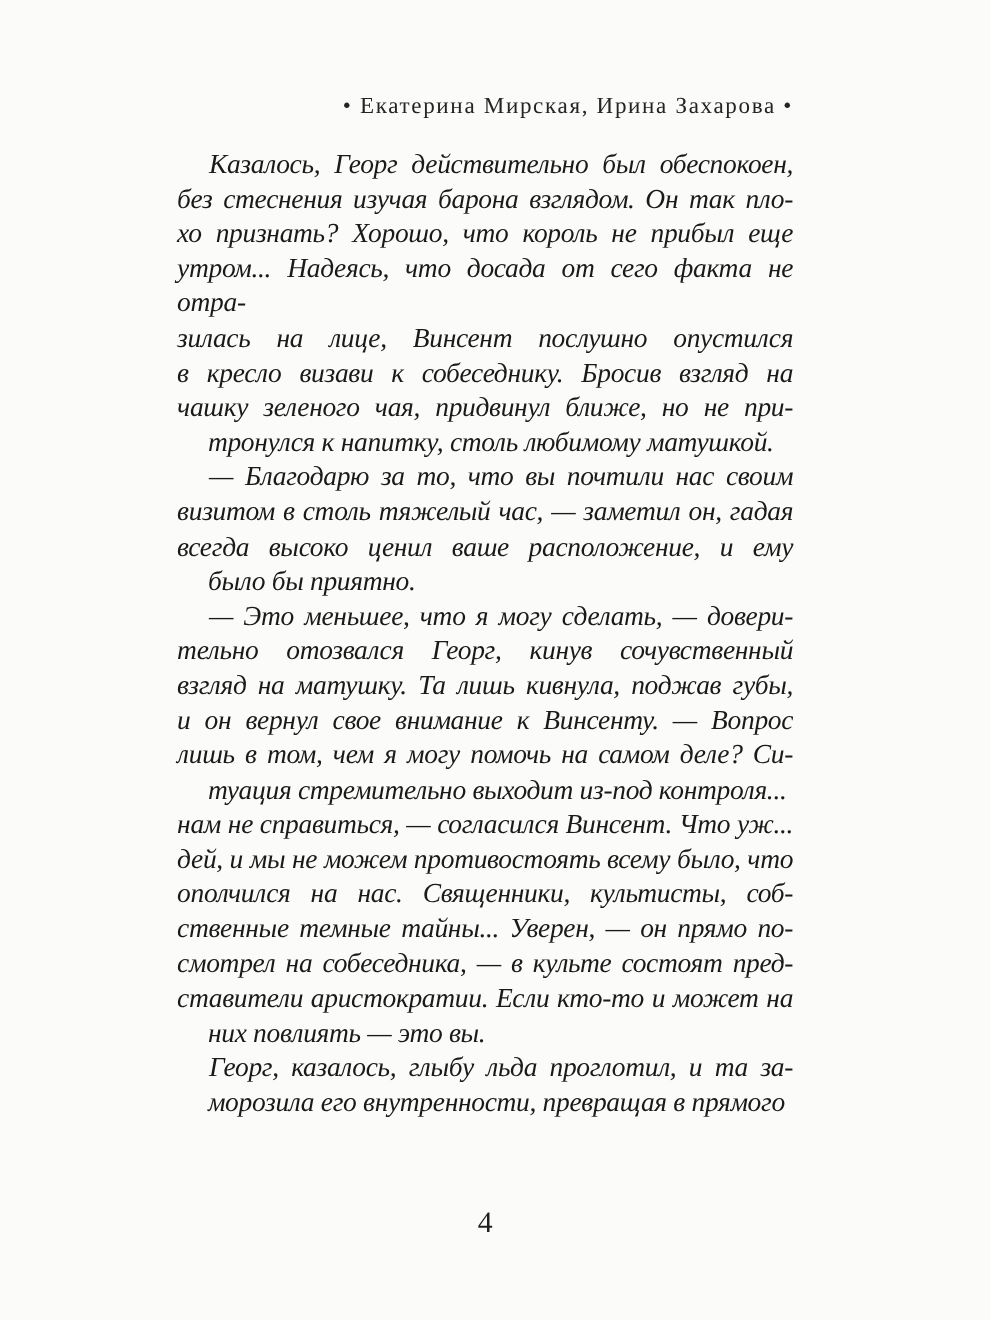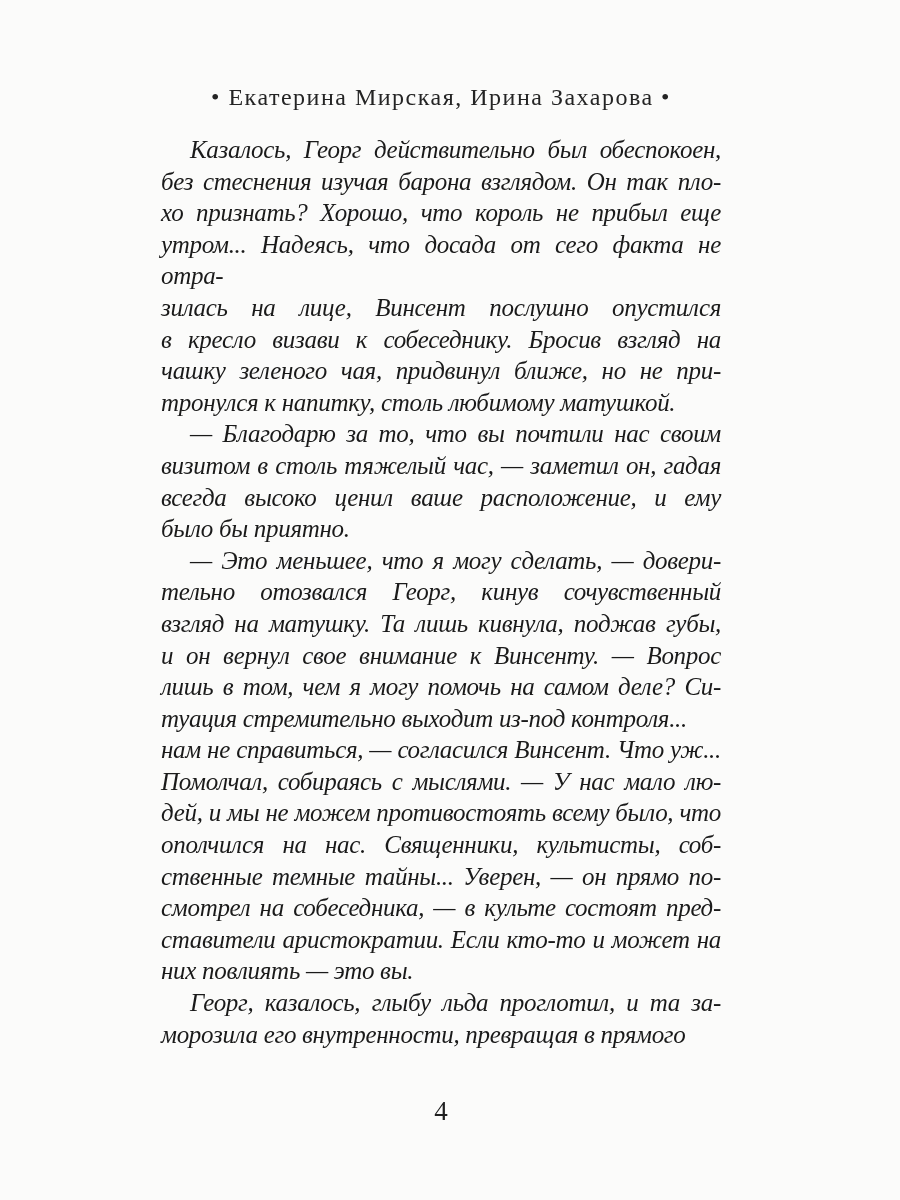--- a/index.html
+++ b/index.html
@@ -14,22 +14,22 @@
     background: #fbfbfa;
     font-family: "Liberation Serif", "DejaVu Serif", serif;
     color: #1a1a1a;
     overflow: hidden;
   }
   .running-header {
     position: absolute;
     top: 84px;
     left: 161px;
     width: 560px;
-    text-align: center;
-    font-size: 24px;
+    text-align: right;
+    font-size: 21px;
     letter-spacing: 1.5px;
     color: #242424;
     white-space: nowrap;
   }
   .body-text {
     position: absolute;
     top: 134px;
     left: 161px;
     width: 560px;
     font-size: 25px;
@@ -39,20 +39,21 @@
   }
   .paragraph {
     margin: 0;
   }
   .line {
     text-align: justify;
     text-align-last: justify;
   }
   .line.last {
     text-align-last: left;
+    margin-left: 28px;
   }
   .line.first {
     padding-left: 29px;
   }
   .page-number {
     position: absolute;
     top: 1096px;
     left: 161px;
     width: 560px;
     text-align: center;
@@ -86,21 +87,20 @@
       <div class="paragraph">
         <div class="line first">— Это меньшее, что я могу сделать, — довери-</div>
         <div class="line">тельно отозвался Георг, кинув сочувственный</div>
         <div class="line">взгляд на матушку. Та лишь кивнула, поджав губы,</div>
         <div class="line">и он вернул свое внимание к Винсенту. — Вопрос</div>
         <div class="line">лишь в том, чем я могу помочь на самом деле? Си-</div>
         <div class="line last">туация стремительно выходит из-под контроля...</div>
       </div>
       <div class="paragraph">
         <div class="line">нам не справиться, — согласился Винсент. Что уж...</div>
-        <div class="line">Помолчал, собираясь с мыслями. — У нас мало лю-</div>
         <div class="line">дей, и мы не можем противостоять всему было, что</div>
         <div class="line">ополчился на нас. Священники, культисты, соб-</div>
         <div class="line">ственные темные тайны... Уверен, — он прямо по-</div>
         <div class="line">смотрел на собеседника, — в культе состоят пред-</div>
         <div class="line">ставители аристократии. Если кто-то и может на</div>
         <div class="line last">них повлиять — это вы.</div>
       </div>
       <div class="paragraph">
         <div class="line first">Георг, казалось, глыбу льда проглотил, и та за-</div>
         <div class="line last">морозила его внутренности, превращая в прямого</div>

